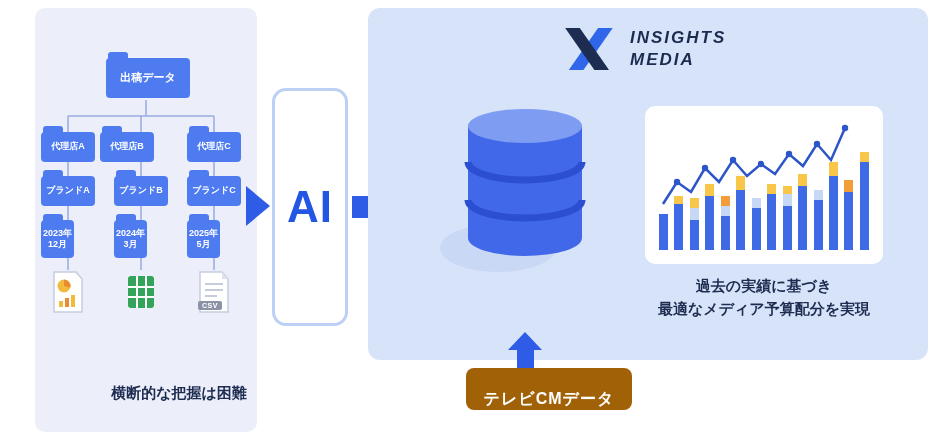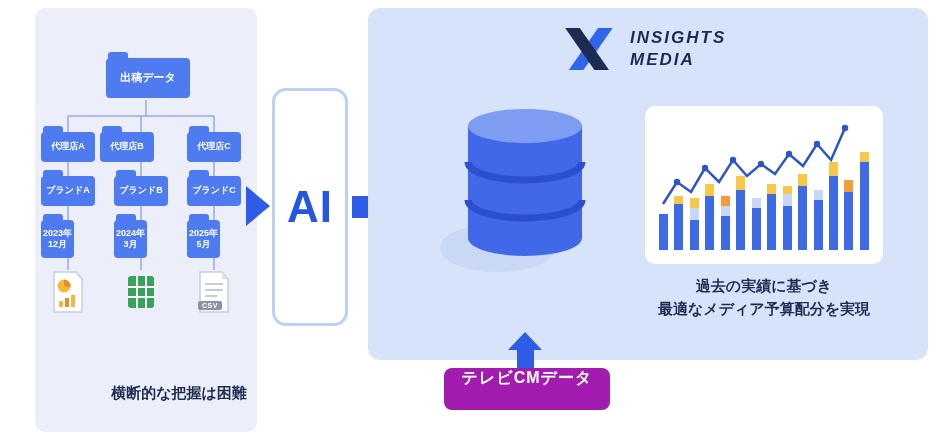--- a/index.html
+++ b/index.html
@@ -69,22 +69,22 @@
                   overflow:visible; }
   .chart-caption { position:absolute; left:262px; top:266px; width:268px; text-align:center;
                    color:#1d2c50; font-size:15px; font-weight:800; line-height:23px; }
 
   
   .up-arrow-head { position:absolute; left:508px; top:332px; width:0; height:0;
                    border-left:17px solid transparent; border-right:17px solid transparent;
                    border-bottom:18px solid #2e5ce6; }
   .up-arrow-shaft { position:absolute; left:517px; top:348px; width:17px; height:22px;
                     background:#2e5ce6; }
-  .tvcm-box { position:absolute; left:444px; top:368px; width:166px; height:42px;
-              background:#a21caf; border-radius:8px; display:flex; align-items:flex-start;
+  .tvcm-box { position:absolute; left:466px; top:368px; width:166px; height:42px;
+              background:#a16207; border-radius:8px; display:flex; align-items:flex-end;
               justify-content:center; }
   .tvcm-box span { color:#fff; font-size:16px; font-weight:800; letter-spacing:1px; }
 </style>
 </head>
 <body>
 
 <div class="canvas">
 
   <section class="left-panel">
 

